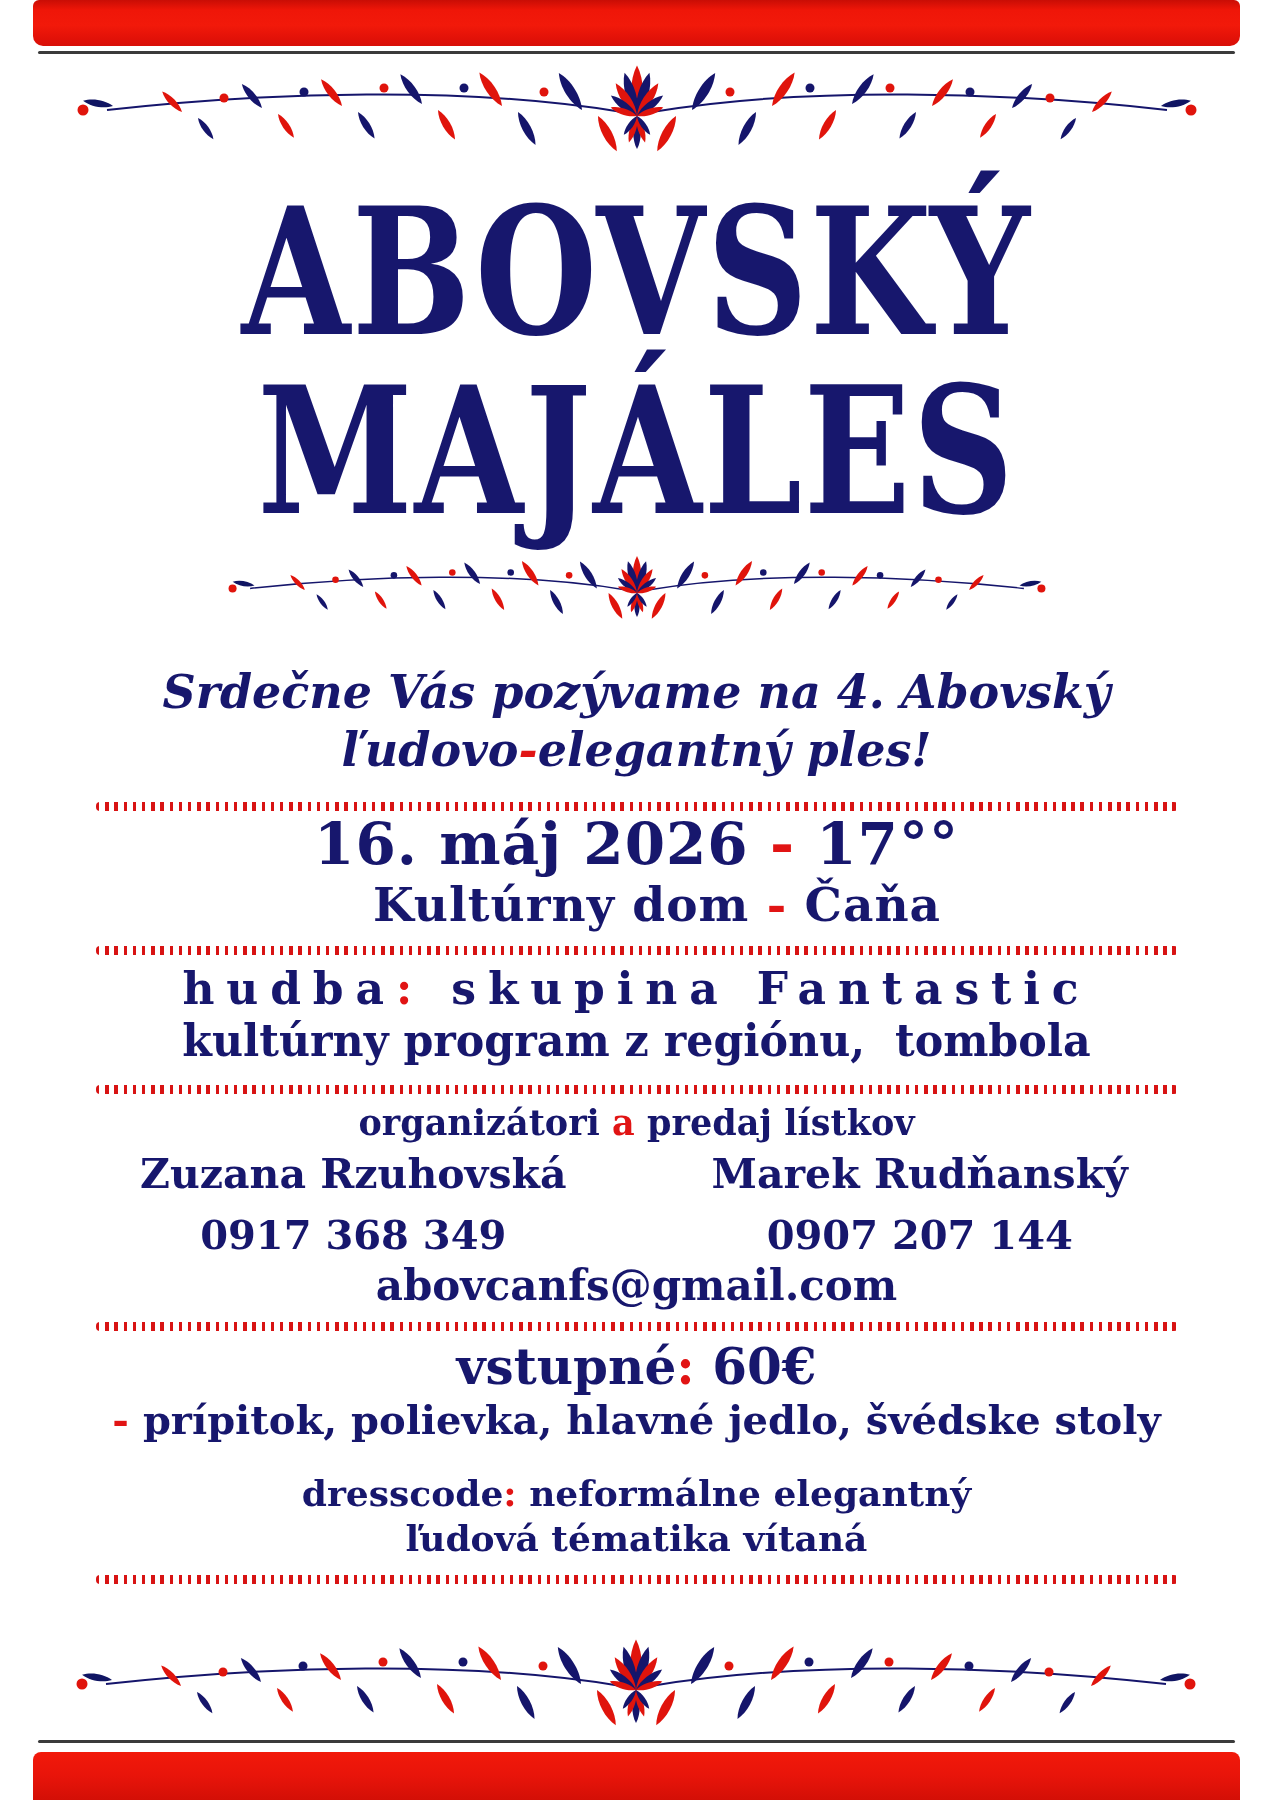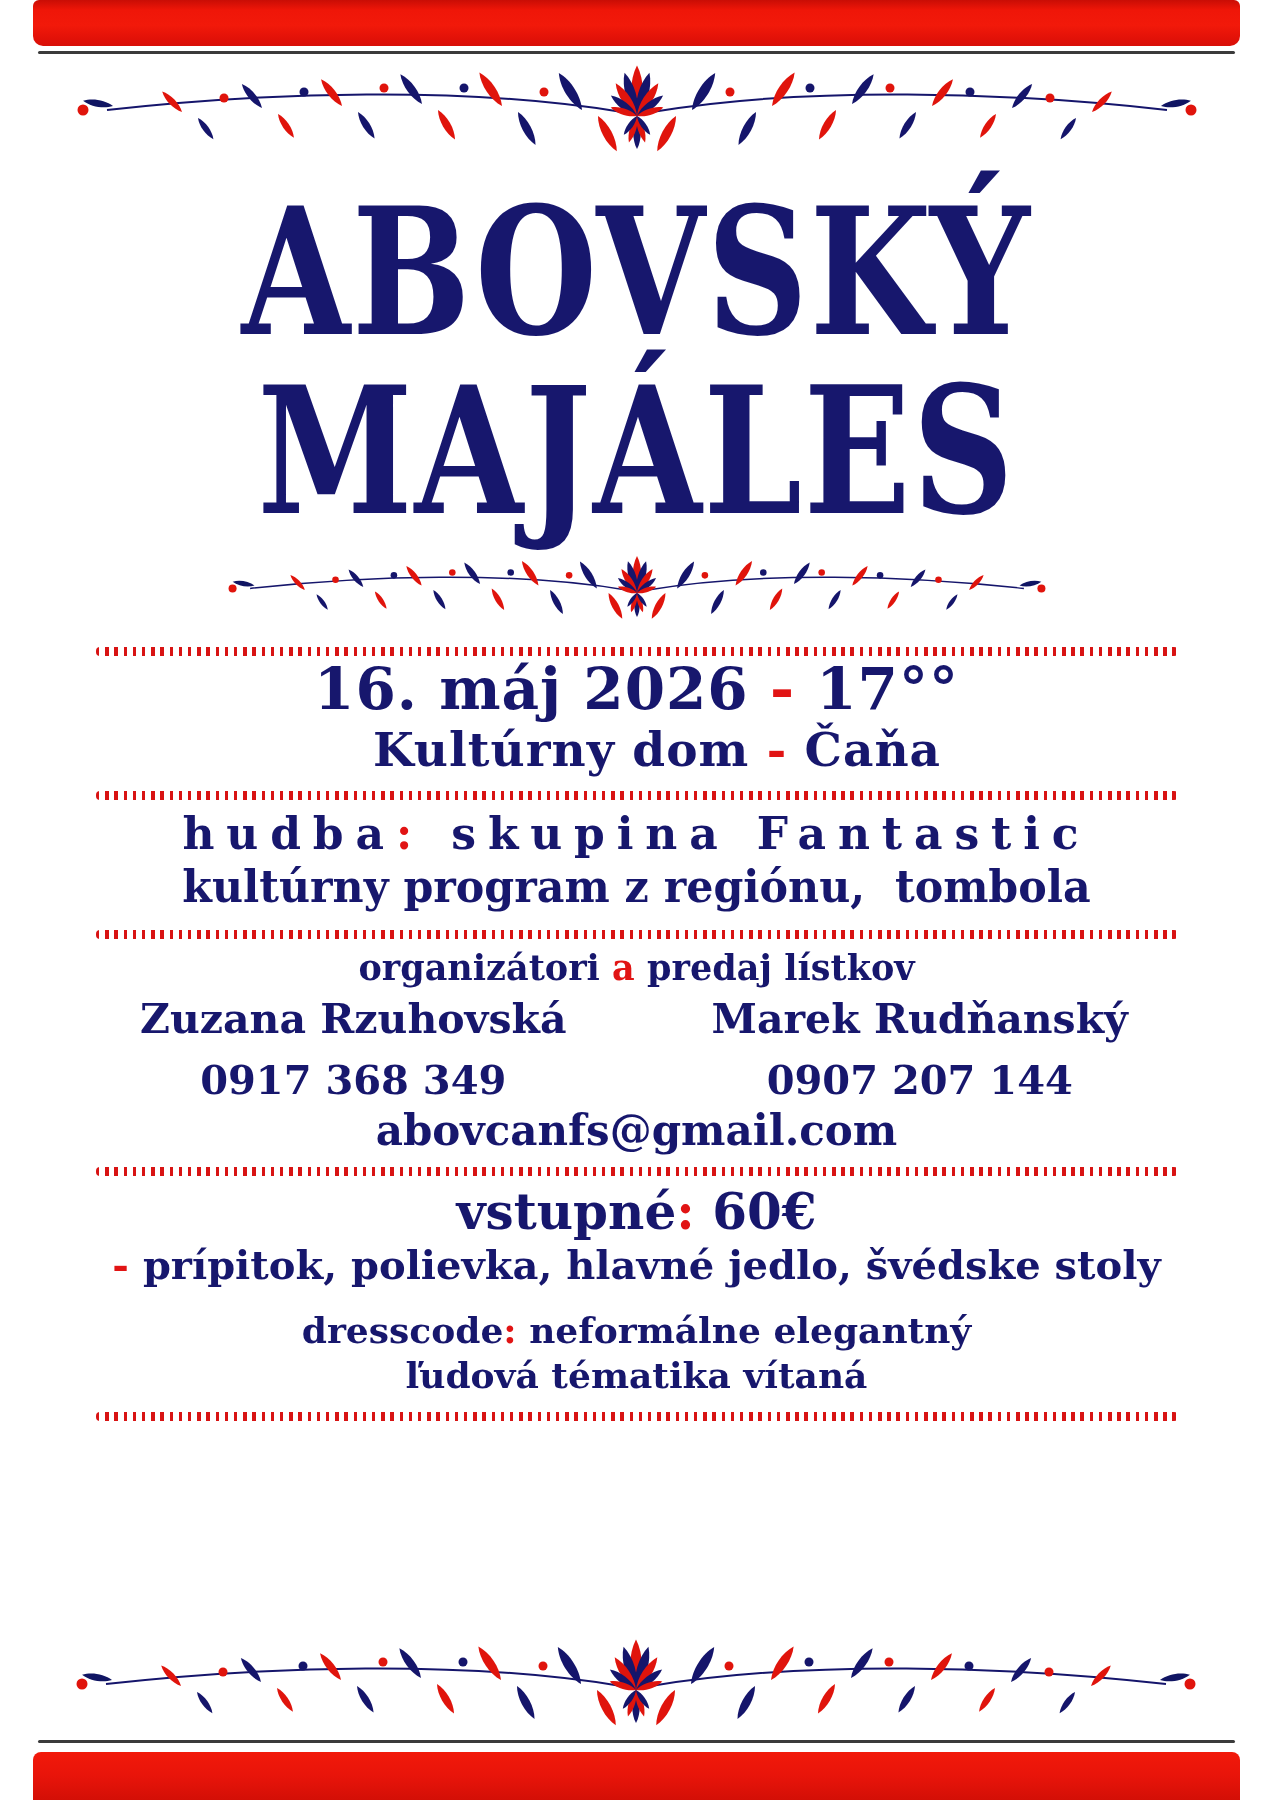--- a/index.html
+++ b/index.html
@@ -68,21 +68,21 @@
   .music-line{margin-top:8px;font-size:44px;line-height:1.2;letter-spacing:0.27em;white-space:nowrap;}
   .program-line{font-size:45px;line-height:1.15;transform:scaleX(0.95);transform-origin:center;white-space:nowrap;}
   .org-heading{margin-top:8px;font-size:35px;line-height:1.2;}
   .two-col{display:flex;margin:0 70px;}
   .two-col .col{flex:1 1 50%;}
   .names-row{margin-top:6px;font-size:41px;line-height:1.2;align-items:center;}
   .phones-row{margin-top:12px;font-size:40px;line-height:1.2;}
   .email-line{margin-top:2px;font-size:42px;line-height:1.2;}
   .price-line{margin-top:6px;font-size:50px;line-height:1.2;}
   .includes-line{font-size:40px;line-height:1.15;}
-  .dress-1{margin-top:20px;font-size:36px;line-height:1.25;}
+  .dress-1{margin-top:28px;font-size:36px;line-height:1.25;}
   .dress-2{font-size:36px;line-height:1.25;}
 </style>
 </head>
 <body>
 
 <svg width="0" height="0" style="position:absolute" aria-hidden="true">
   <defs>
     <path id="leaf" d="M0 0 C7 -13 7 -33 0 -46 C-7 -33 -7 -13 0 0 Z"></path>
     <g id="halfbranch">
       <path d="M70 50 C230 32 430 26 585 52" fill="none" stroke="#15156b" stroke-width="2"></path>
@@ -139,20 +139,24 @@
       <use href="#folkband"></use>
     </svg>
 
   <div class="title title-1">ABOVSKÝ</div>
   <div class="title title-2">MAJÁLES</div>
 
   <svg class="orn orn-mid" viewBox="0 0 1200 100" aria-hidden="true">
       <use href="#folkband"></use>
     </svg>
 
+  <div class="invitation">
+    <div>Srdečne Vás pozývame na 4. Abovský</div>
+    <div><span>ľudovo</span><span class="red">-</span><span>elegantný ples!</span></div>
+  </div>
 
   <div class="dotted dot-1"></div>
 
   <div class="date-line">
     <span>16. máj 2026</span>
     <span class="red">-</span>
     <span>17°°</span>
   </div>
   <div class="venue-line">
     <span>Kultúrny dom</span>

